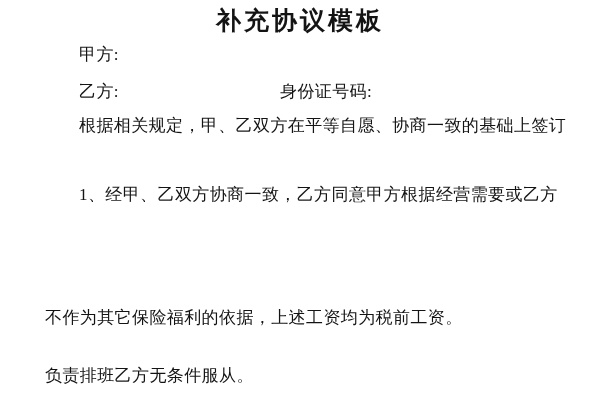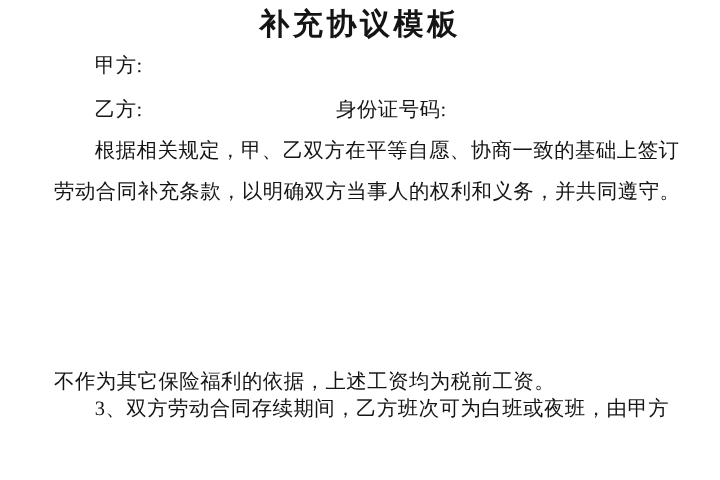--- a/index.html
+++ b/index.html
@@ -44,22 +44,22 @@
   <div class="title">补充协议模板</div>
 
   <div class="ln" style="left:79px; top:46px">甲方:</div>
 
   <div class="ln" style="left:79px; top:83px">乙方:</div>
 
   <div class="ln" style="left:79px; top:117px">根据相关规定，甲、乙双方在平等自愿、协商一致的基础上签订</div>
 
   <div class="ln" style="left:280px; top:83px">身份证号码:</div>
 
-  <div class="ln" style="left:45px; top:151px">劳动合同补充条款，以明确双方当事人的权利和义务，并共同遵守。</div>
 
+  <div class="ln" style="left:79px; top:186px">1、经甲、乙双方协商一致，乙方同意甲方根据经营需要或乙方</div>
 
 
 
   <div class="ln" style="left:45px; top:309px">不作为其它保险福利的依据，上述工资均为税前工资。</div>
 
-  <div class="ln" style="left:79px; top:332px">3、双方劳动合同存续期间，乙方班次可为白班或夜班，由甲方</div>
 
+  <div class="ln" style="left:45px; top:367px">负责排班乙方无条件服从。</div>
 </div>
 
 </body></html>

